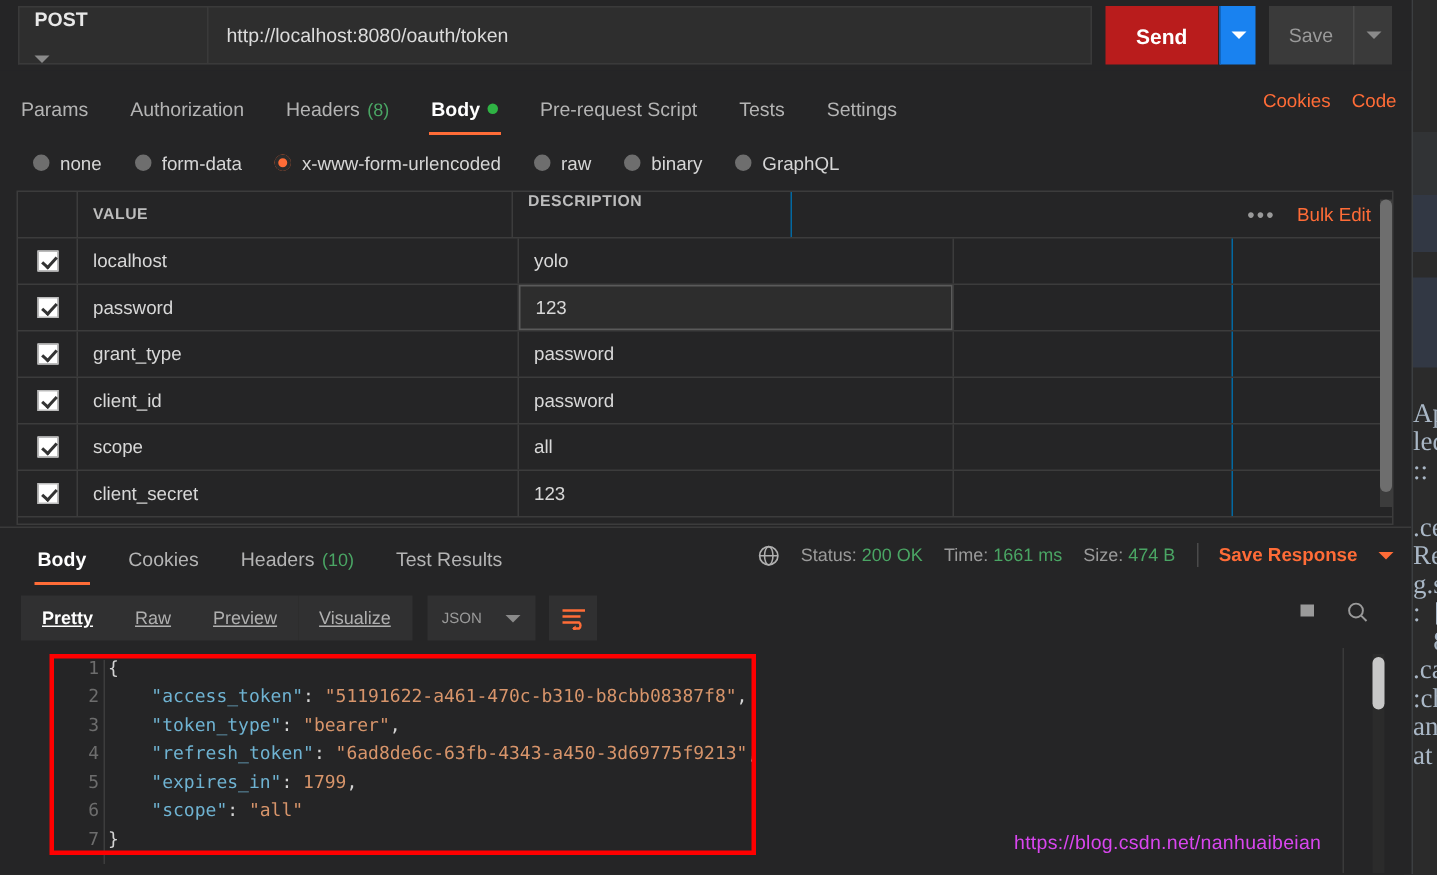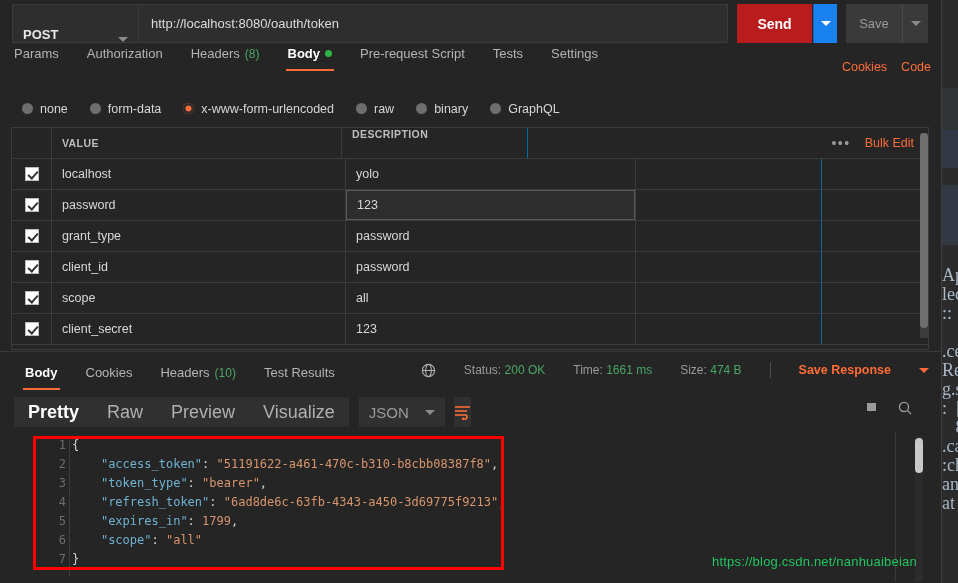--- a/index.html
+++ b/index.html
@@ -41,22 +41,23 @@
   }
 
   
   .urlbar {
     position: absolute; left: 0; top: 0; width: 941px; height: 47px;
     background: #252526;
   }
   .method-box {
     position: absolute; left: 12px; top: 4px; width: 126px; height: 39px;
     background: #2e2e2e; border: 1px solid #3a3a3a; border-right: none;
-    display: flex; align-items: flex-end; padding: 0 10px;
+    display: flex; align-items: flex-start; padding: 0 10px;
     cursor: pointer;
+    flex-direction: column;
   }
   .method-label { color: #e8e8e8; font-size: 13px; font-weight: bold; flex: 1; }
   .caret-down {
     width: 0; height: 0; border-left: 5px solid transparent;
     border-right: 5px solid transparent; border-top: 5px solid #8a8a8a;
   }
   .url-box {
     position: absolute; left: 138px; top: 4px; width: 590px; height: 39px;
     background: #2e2e2e; border: 1px solid #3a3a3a;
     display: flex; align-items: center; padding: 0 12px;
@@ -82,21 +83,21 @@
     cursor: pointer; border: none; font-family: "Liberation Sans", sans-serif;
   }
   .save-caret {
     position: absolute; left: 902px; top: 4px; width: 26px; height: 39px;
     background: #3a3a3a; display: flex; align-items: center; justify-content: center;
     cursor: pointer; border-left: 1px solid #4a4a4a;
   }
 
   
   .req-tabs {
-    position: absolute; left: 0; top: 38px; width: 941px; height: 33px;
+    position: absolute; left: 0; top: 57px; width: 941px; height: 33px;
     display: flex; align-items: flex-start;
   }
   .rtab {
     position: relative; height: 31px; padding: 0 14px;
     display: flex; align-items: center; gap: 5px;
     color: #b4b4b4; font-size: 13px; cursor: pointer;
   }
   .rtab.active { color: #ffffff; font-weight: bold; text-align: center; }
   .rtab.active::after {
     content: ""; position: absolute; left: 12px; right: 12px; bottom: -2px;
@@ -181,42 +182,42 @@
     background: #6e6e6e; border-radius: 4px;
   }
 
   
   .resp-tabs {
     position: absolute; left: 0; top: 357px; width: 941px; height: 33px;
     display: flex; align-items: flex-start; padding-left: 11px;
   }
   .resp-meta {
     position: absolute; right: 12px; top: 362px;
-    display: flex; align-items: center; gap: 28px; font-size: 12px;
+    display: flex; align-items: center; gap: 14px; font-size: 12px;
   }
   .meta-label { color: #9a9a9a; }
   .meta-val { color: #4aa564; }
   .meta-sep { width: 1px; height: 16px; background: #4a4a4a; }
   .globe-icon { width: 15px; height: 15px; }
 
   
   .pretty-bar {
     position: absolute; left: 14px; top: 396px; width: 400px; height: 32px;
     display: flex; align-items: center; gap: 0;
   }
   .pbtn {
     height: 30px; padding: 0 14px; display: flex; align-items: center;
-    color: #b0b0b0; font-size: 18px; cursor: pointer; background: #303031;
+    color: #b0b0b0; font-size: 12px; cursor: pointer; background: #303031; text-decoration: underline;
   }
   .pbtn.active { color: #ffffff; font-weight: bold; }
   .json-sel {
     margin-left: 10px; height: 30px; padding: 0 10px; background: #303031;
     display: flex; align-items: center; gap: 16px; cursor: pointer;
   }
-  .json-sel span { color: #9a9a9a; font-size: 15px; }
+  .json-sel span { color: #9a9a9a; font-size: 10px; }
   .wrap-btn {
     margin-left: 9px; width: 32px; height: 30px; background: #303031;
     display: flex; align-items: center; justify-content: center; cursor: pointer;
   }
   .resp-icons {
     position: absolute; right: 28px; top: 400px;
     display: flex; align-items: center; gap: 16px;
   }
 
   
@@ -256,21 +257,21 @@
     background: #c8c8c8; border-radius: 4px;
   }
   .vline {
     position: absolute; left: 895px; top: 432px; width: 1px; height: 150px;
     background: #3a3a3a;
   }
 
   
   .watermark {
     position: absolute; left: 676px; top: 554px;
-    color: #22c55e; font-size: 13px; letter-spacing: .2px; margin-left: 36px;
+    color: #d946ef; font-size: 13px; letter-spacing: .2px;
   }
   .divider-h {
     position: absolute; left: 0; width: 941px; height: 1px; background: #3a3a3a;
   }
 </style>
 </head>
 <body>
 
 <div id="app">
 

